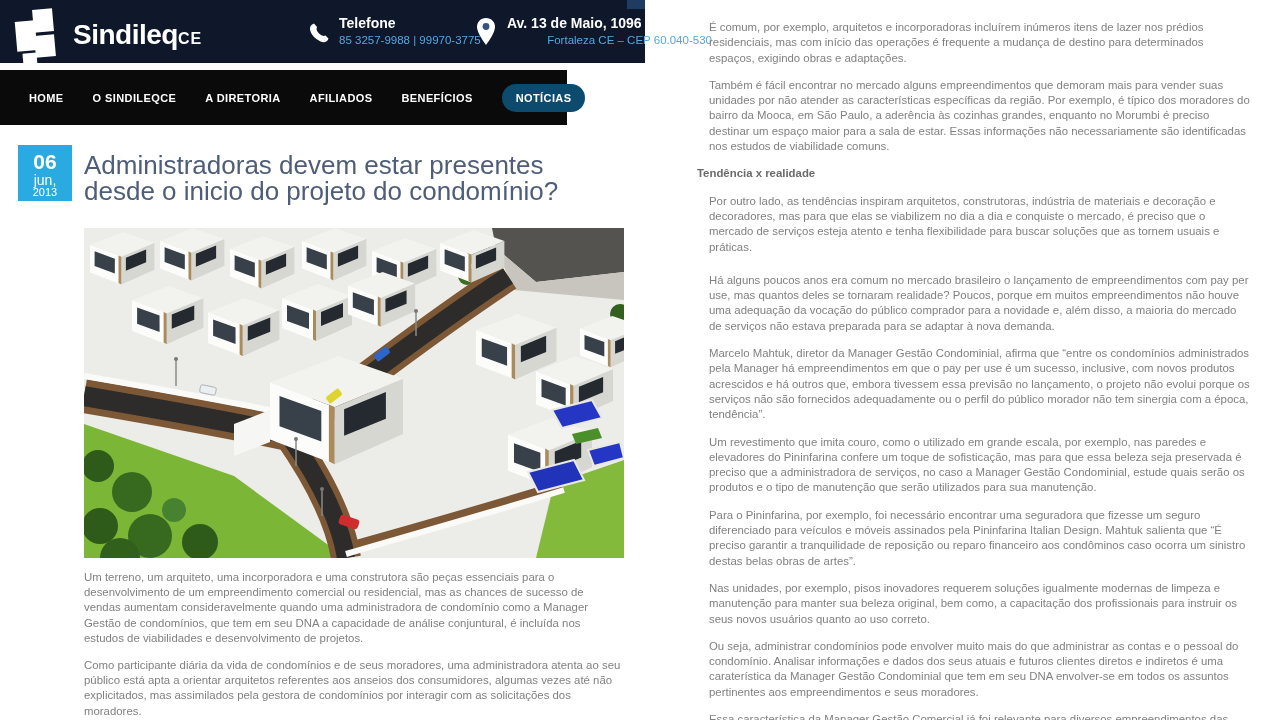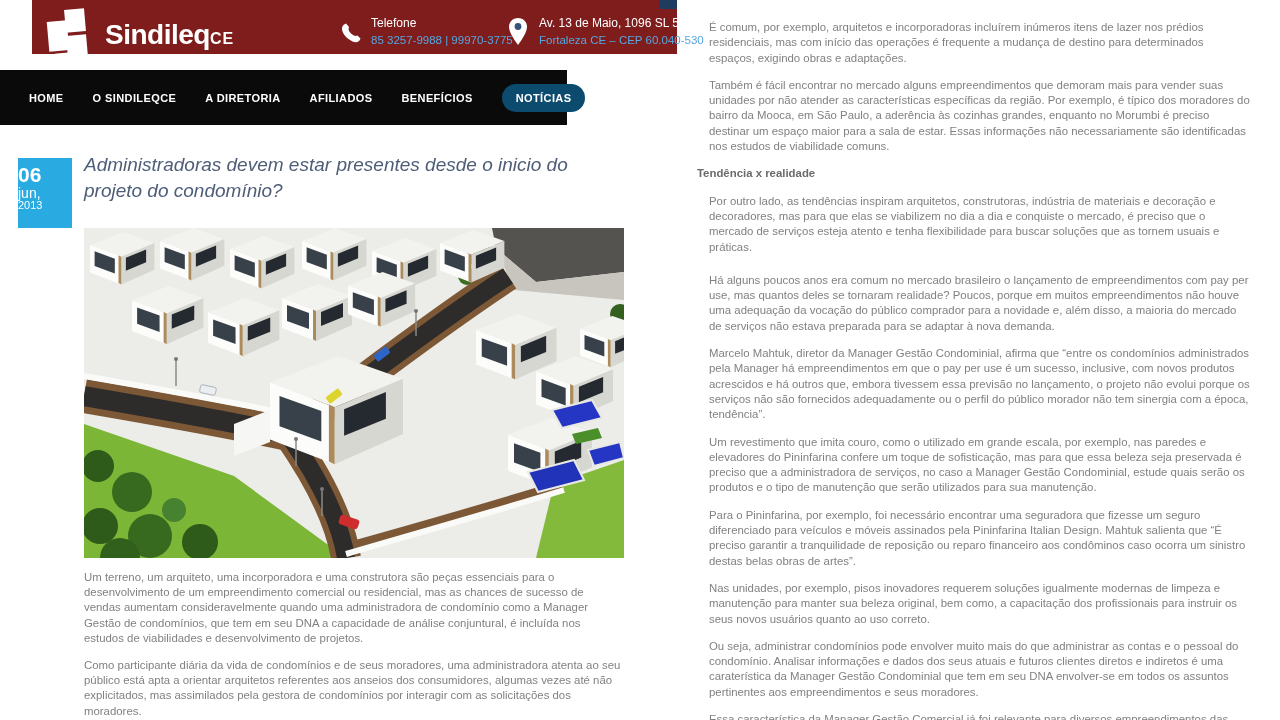--- a/index.html
+++ b/index.html
@@ -2,50 +2,50 @@
 <html><head>
 <meta charset="utf-8">
 <style>
   * { margin:0; padding:0; box-sizing:border-box; }
   html,body { width:1280px; height:720px; background:#ffffff; font-family:"Liberation Sans",sans-serif; overflow:hidden; }
   .page { position:relative; width:1280px; height:720px; background:#fff; }
 
   
   .site-shot { position:absolute; left:0; top:0; width:645px; height:720px; background:#fff; }
 
-  .hdr { position:relative; width:645px; height:54px; background:#7f1d1d;margin-left:32px; }
+  .hdr { position:relative; width:645px; height:63px; background:#0f172a; }
   .hdr-corner { position:absolute; right:0; top:0; width:18px; height:9px; background:#1e3b60; }
 
   .logo { position:absolute; left:16px; top:9px; display:flex; align-items:center; gap:11px; cursor:pointer; }
   .logo-icon { width:46px; height:52px; position:relative; }
   .logo-icon span { position:absolute; background:#fff; display:block; }
   .li-a { left:0;  top:12px; width:20px; height:30px; transform:rotate(-5deg); }
   .li-b { left:17px; top:0;  width:20px; height:23px; transform:rotate(-5deg); }
   .li-c { left:19px; top:26px; width:20px; height:22px; transform:rotate(-5deg); }
   .li-d { left:7px; top:44px; width:14px; height:13px; transform:rotate(-5deg); }
   .logo-text { color:#fff; font-size:28px; font-weight:bold; letter-spacing:-0.5px; }
   .logo-ce { font-size:16px; letter-spacing:1px; }
 
   .hgroup { position:absolute; top:15px; display:flex; align-items:flex-start; gap:9px; }
   .phone-grp { left:306px; }
   .addr-grp { left:474px; }
   .hicon { width:24px; height:30px; flex:0 0 auto; margin-top:2px; }
-  .hlabel { color:#ffffff; font-size:12px; font-weight:normal; line-height:17px; white-space:nowrap; }
-  .hvalue { color:#53a7e0; font-size:11.5px; line-height:16px; white-space:nowrap; }
+  .hlabel { color:#ffffff; font-size:14px; font-weight:bold; line-height:17px; white-space:nowrap; }
+  .hvalue { color:#53a7e0; font-size:11.5px; line-height:16px; white-space:nowrap;text-align:right; }
 
   .nav { position:absolute; left:0; top:70px; width:567px; height:55px; background:#0a0a0a; display:flex; align-items:center; padding-left:29px; gap:29px; }
   .nav-item { color:#fff; font-size:11px; font-weight:bold; letter-spacing:0.4px; white-space:nowrap; cursor:pointer; }
   .nav-item.active { background:#0c4a6e; border-radius:15px; padding:8px 14px; }
 
-  .date-badge { position:absolute; left:18px; top:158px; width:54px; height:70px; background:#29abe2; color:#fff; text-align:left; }
+  .date-badge { position:absolute; left:18px; top:145px; width:54px; height:56px; background:#29abe2; color:#fff; text-align:center; }
   .db-day { display:block; font-size:21px; font-weight:bold; line-height:24px; margin-top:5px; }
   .db-mon { display:block; font-size:14px; line-height:12px; }
   .db-year { display:block; font-size:11px; line-height:13px; }
 
-  .a-title { position:absolute; left:84px; top:152px; width:534px; font-size:19px; line-height:26px; color:#4e5d78; font-weight:400;font-style:italic; }
+  .a-title { position:absolute; left:84px; top:152px; width:534px; font-size:26px; line-height:26px; color:#4e5d78; font-weight:400; }
 
   .hero { position:absolute; left:84px; top:228px; width:540px; height:330px; overflow:hidden; background:#ecece8; }
 
   .l-body { position:absolute; left:84px; top:570px; width:537px; font-size:11.4px; line-height:15.2px; color:#818181; }
   .l-body p { margin:0 0 12px; }
 
   
   .right-col { position:absolute; left:697px; top:20px; width:566px; font-size:11.4px; line-height:15.3px; color:#818181; }
   .right-col p { margin:0 12px 12px; }
   .right-col .h { font-weight:bold; color:#6b6b6b; margin:2px 0 12px; }

